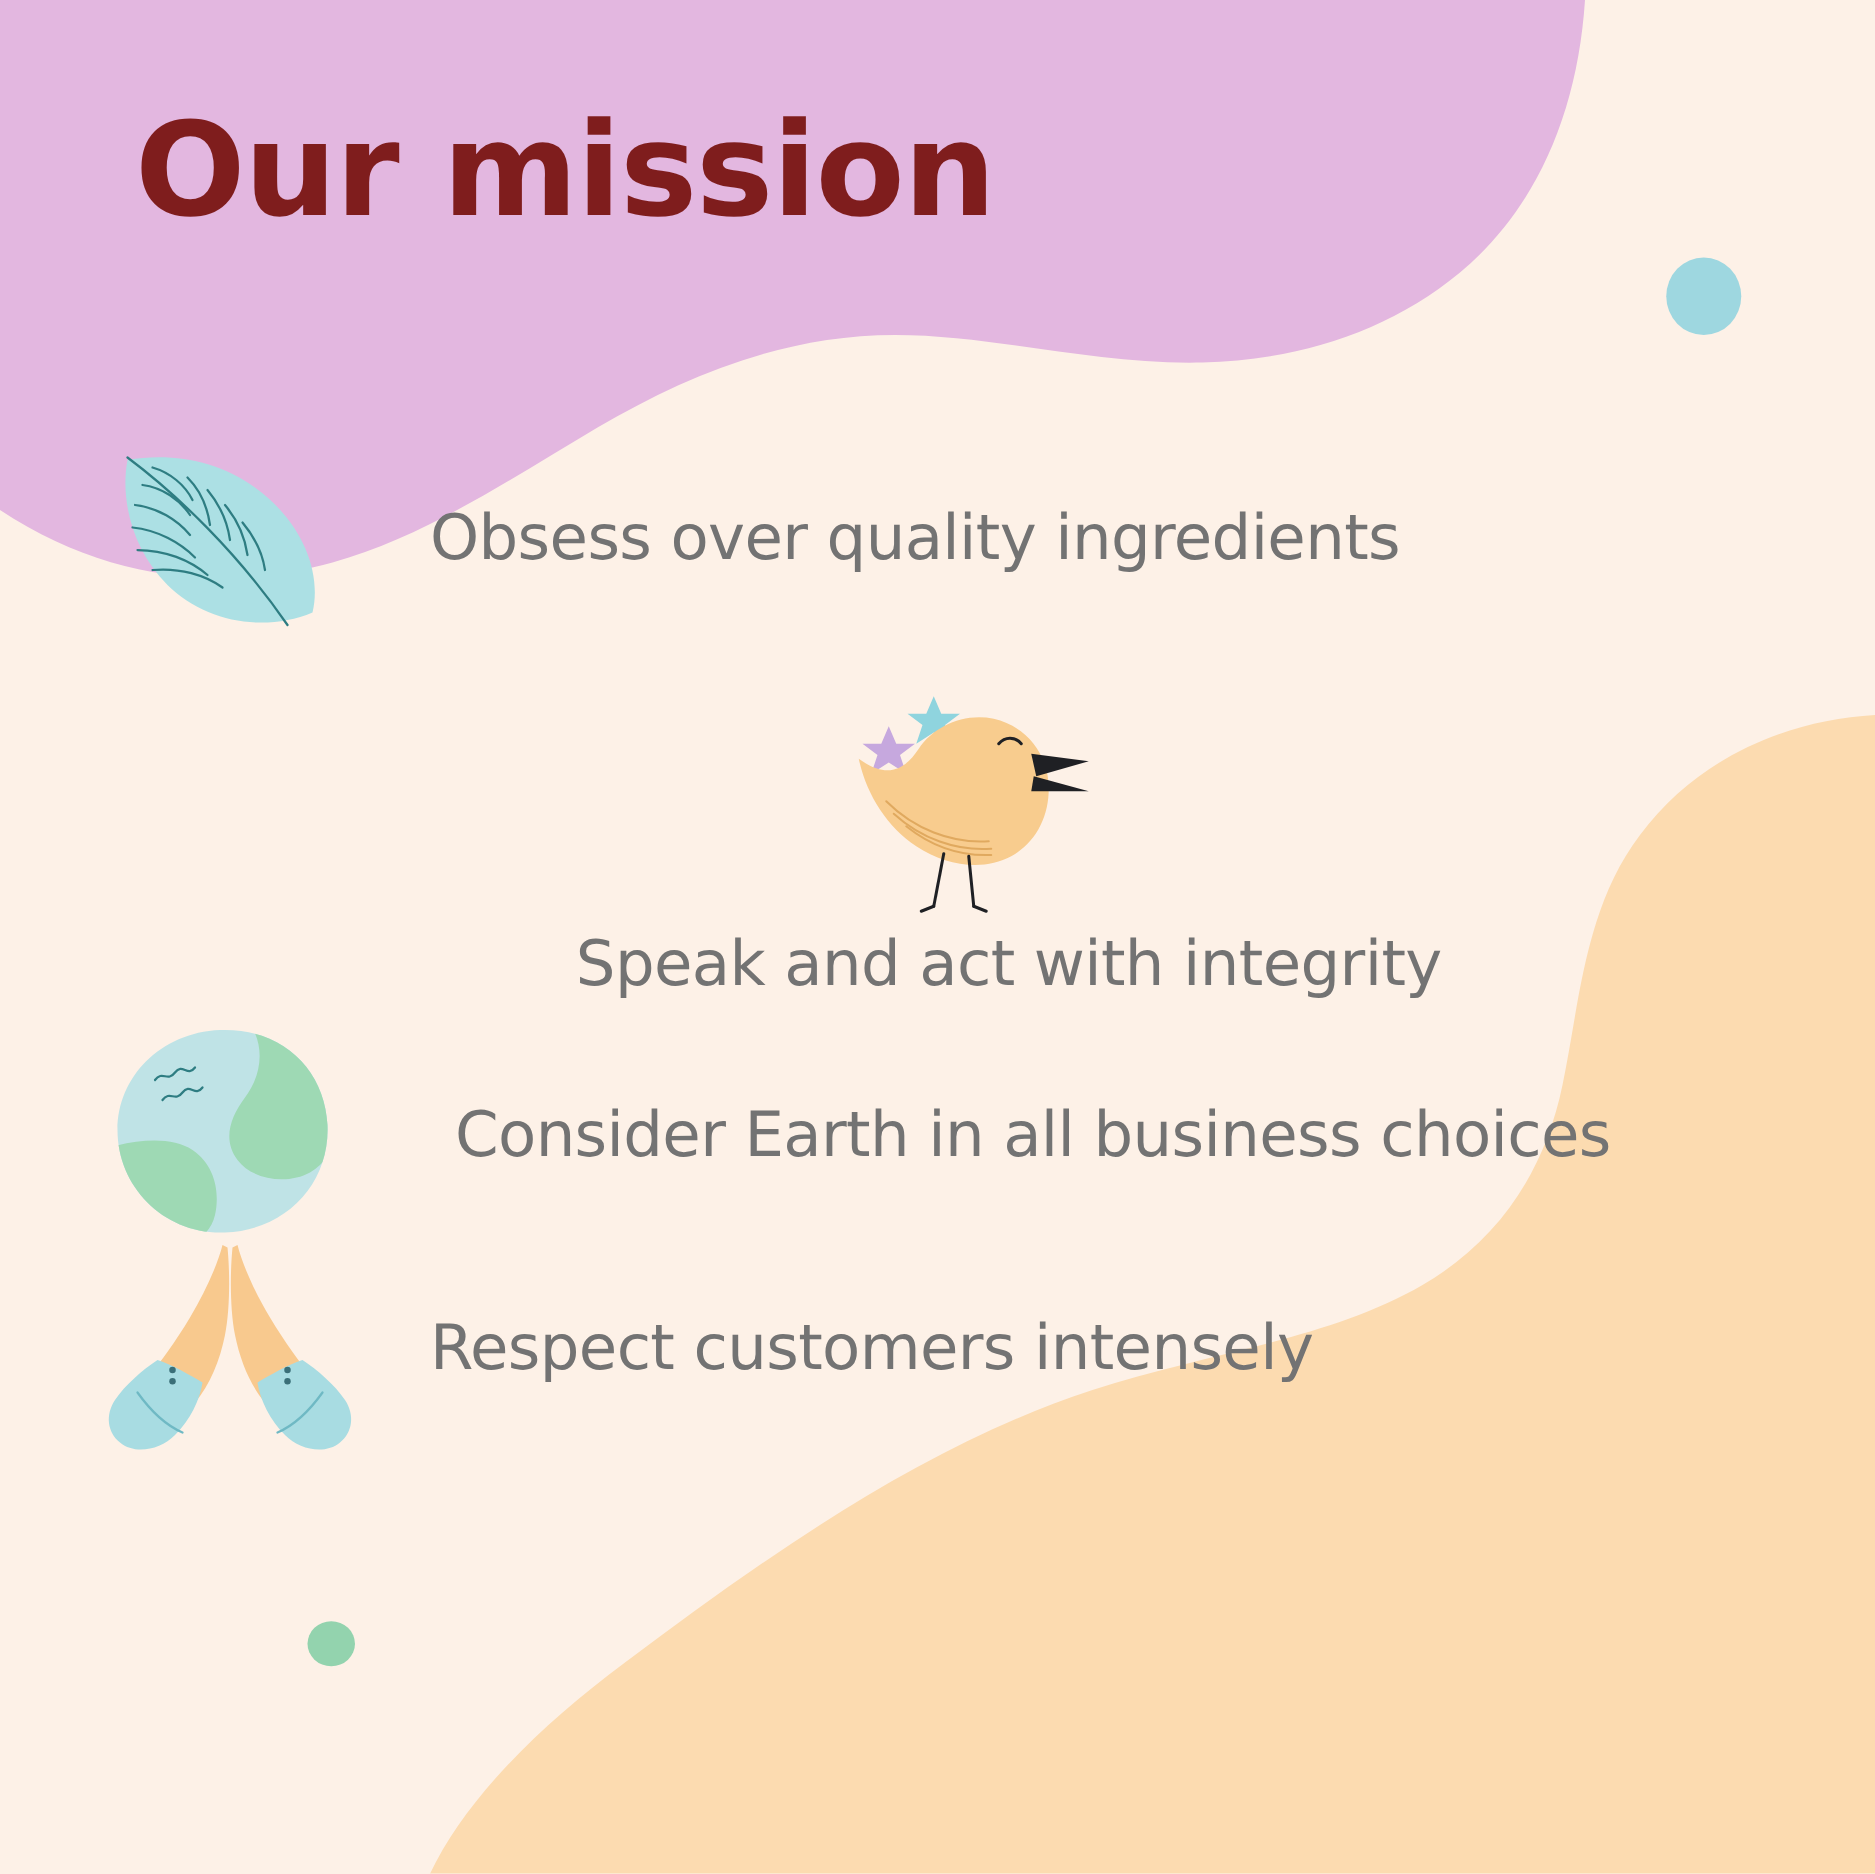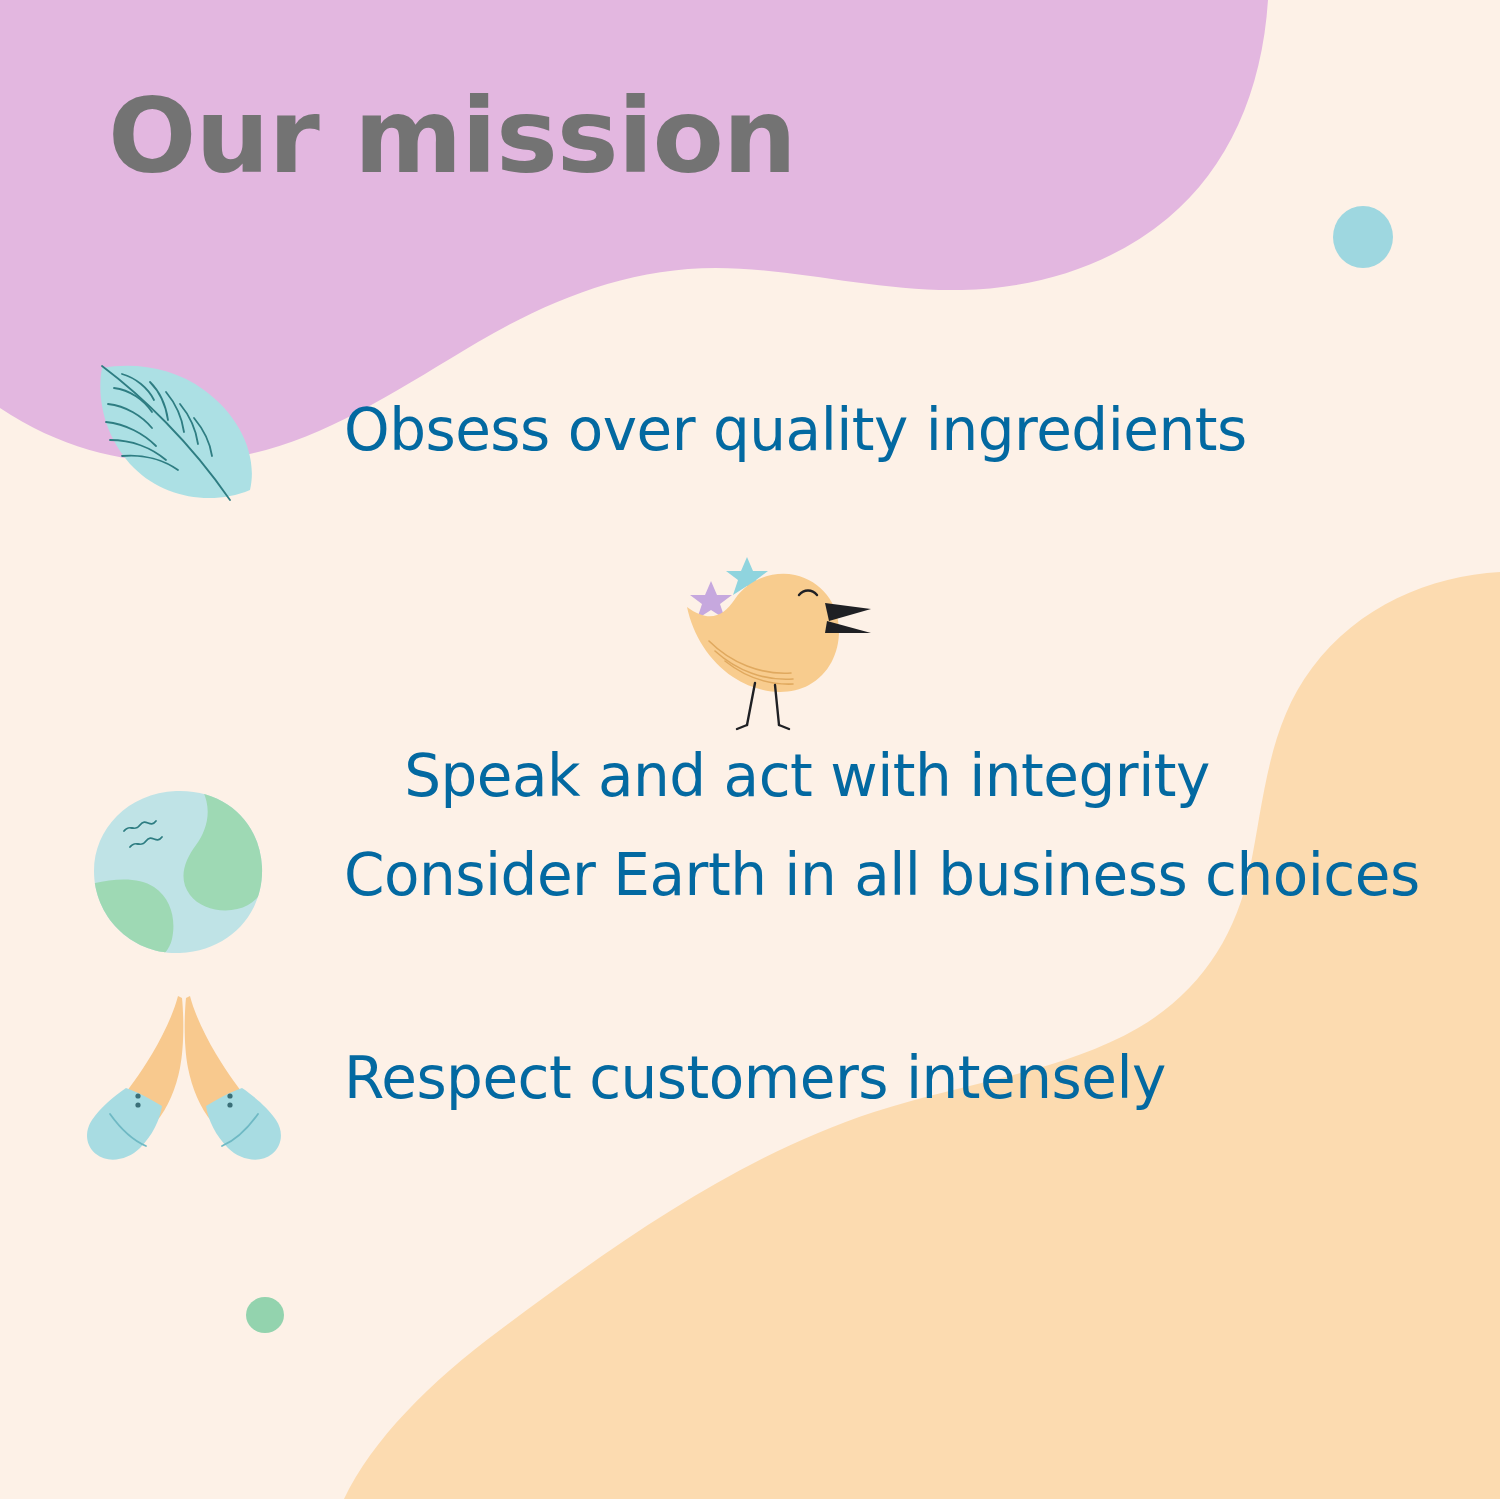--- a/index.html
+++ b/index.html
@@ -22,21 +22,21 @@
     height: 100%;
   }
   .title {
     position: absolute;
     left: 108px;
     top: 82px;
     font-family: "DejaVu Sans", sans-serif;
     font-weight: 700;
     font-size: 104px;
     letter-spacing: -1px;
-    color: #737373;
+    color: #7f1d1d;
     line-height: 1.05;
     white-space: nowrap;
   }
   .rows {
     position: absolute;
     left: 0;
     top: 0;
     width: 1500px;
     height: 1499px;
   }
@@ -55,30 +55,30 @@
   }
   .row-icon svg {
     display: block;
     width: 100%;
     height: 100%;
     overflow: visible;
   }
   .row-label {
     font-family: "DejaVu Sans", sans-serif;
     font-weight: 400;
-    font-size: 58px;
-    color: #0369a1;
+    font-size: 50px;
+    color: #737373;
     letter-spacing: -0.5px;
     white-space: nowrap;
     margin-left: 54px;
     text-align: right;
   }
   #row-0 { top: 330px; }
   #row-1 { top: 532px; flex-direction: column; }
-  #row-2 { top: 775px; }
+  #row-2 { top: 808px; gap: 20px; }
   #row-3 { top: 978px; }
 </style>
 </head>
 <body>
 
 <div id="canvas">
 
   <svg class="bg-layer" viewBox="0 0 1500 1499" preserveAspectRatio="none">
     <rect x="0" y="0" width="1500" height="1499" fill="#FDF1E7"></rect>
 

